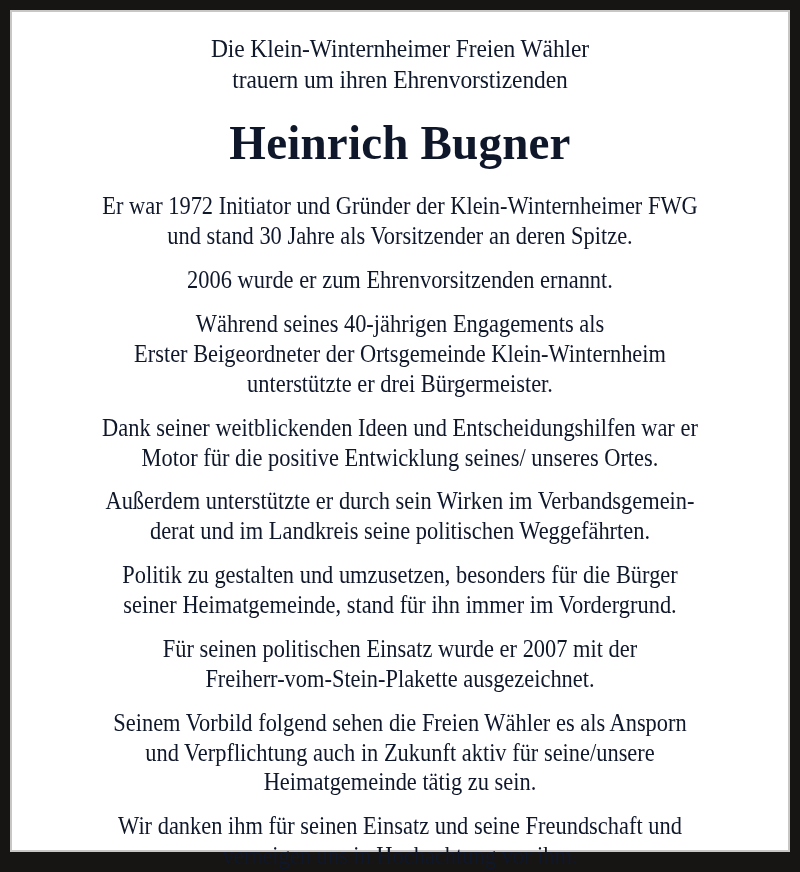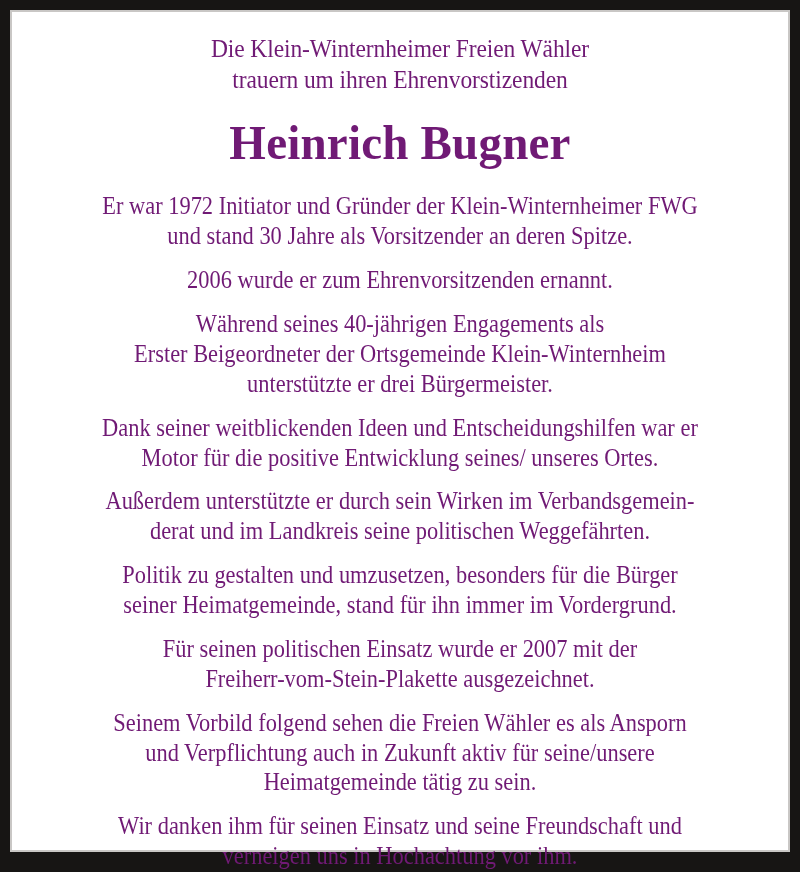--- a/index.html
+++ b/index.html
@@ -34,21 +34,21 @@
     background: #ffffff;
   }
 
   .notice-field {
     box-sizing: border-box;
     width: 100%;
     height: 100%;
     background: #ffffff;
     padding: 22px 18px 10px 18px;
     text-align: center;
-    color: #701a75;
+    color: #0f172a;
   }
 
   
   .header-block {
     font-size: 25px;
     line-height: 1.22;
     letter-spacing: -0.1px;
     transform: scaleX(0.94);
     transform-origin: center top;
   }

